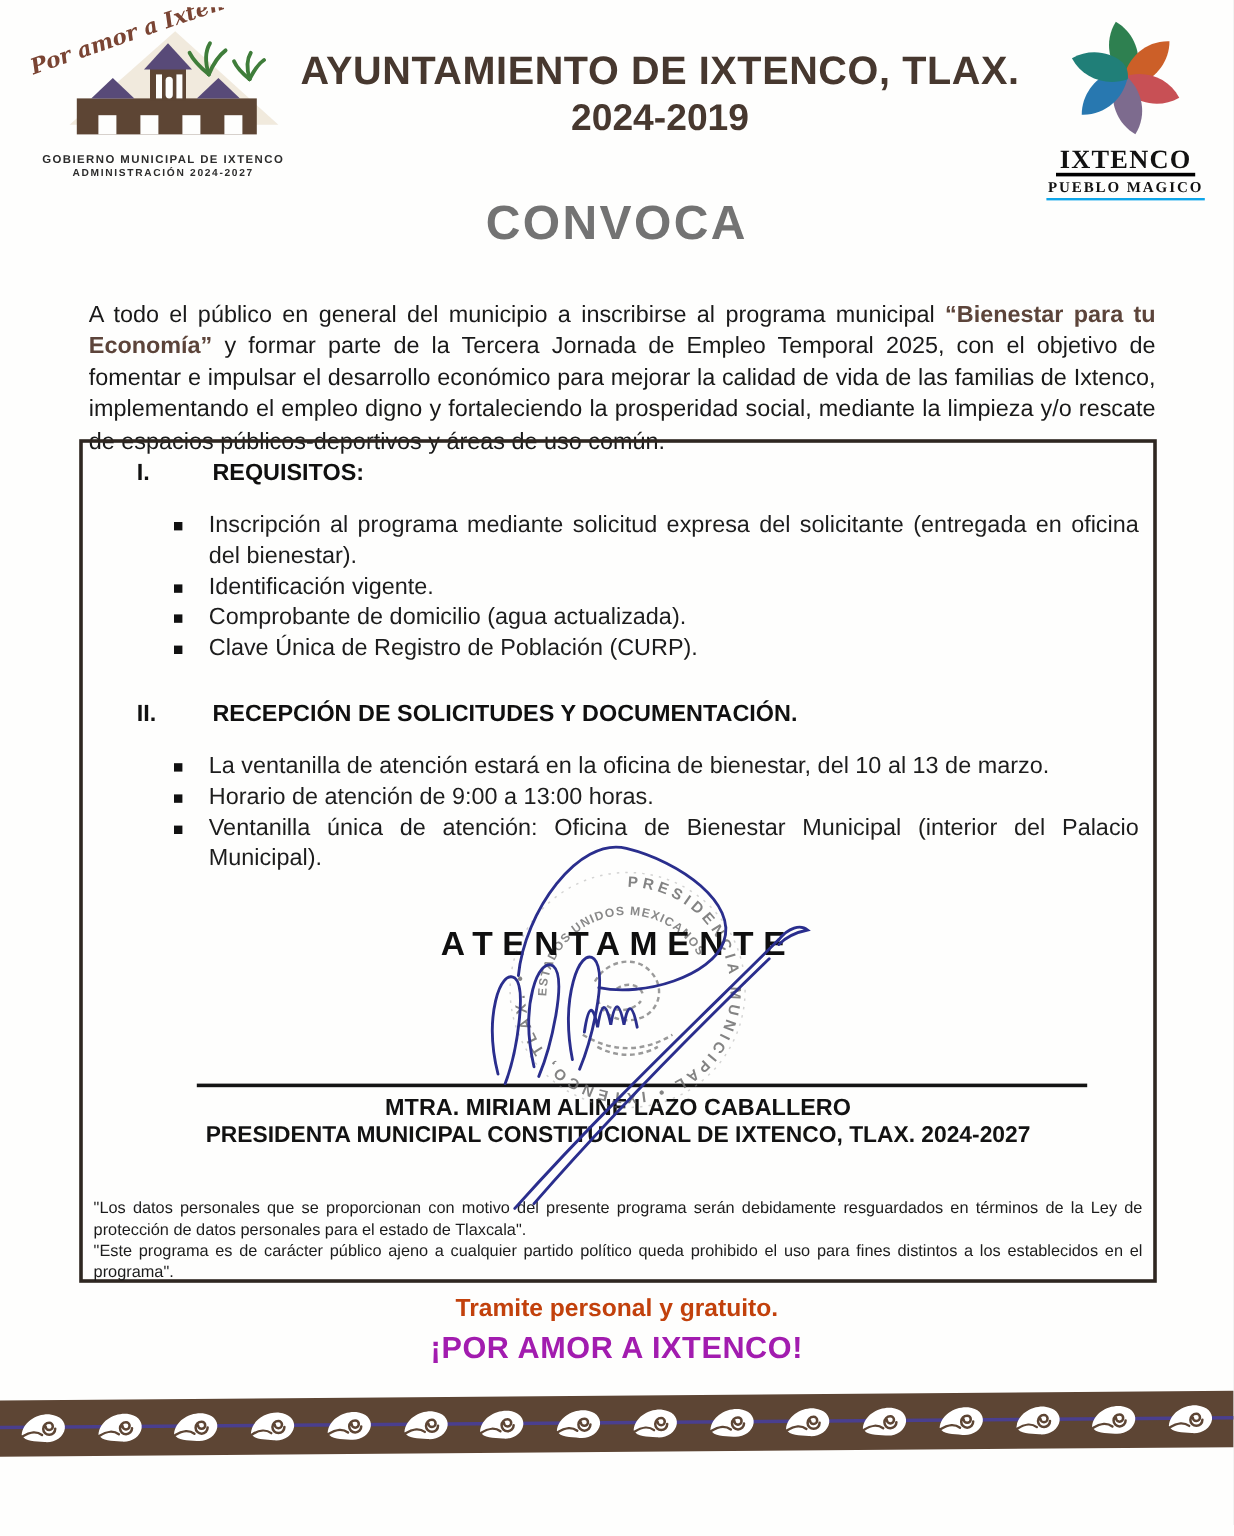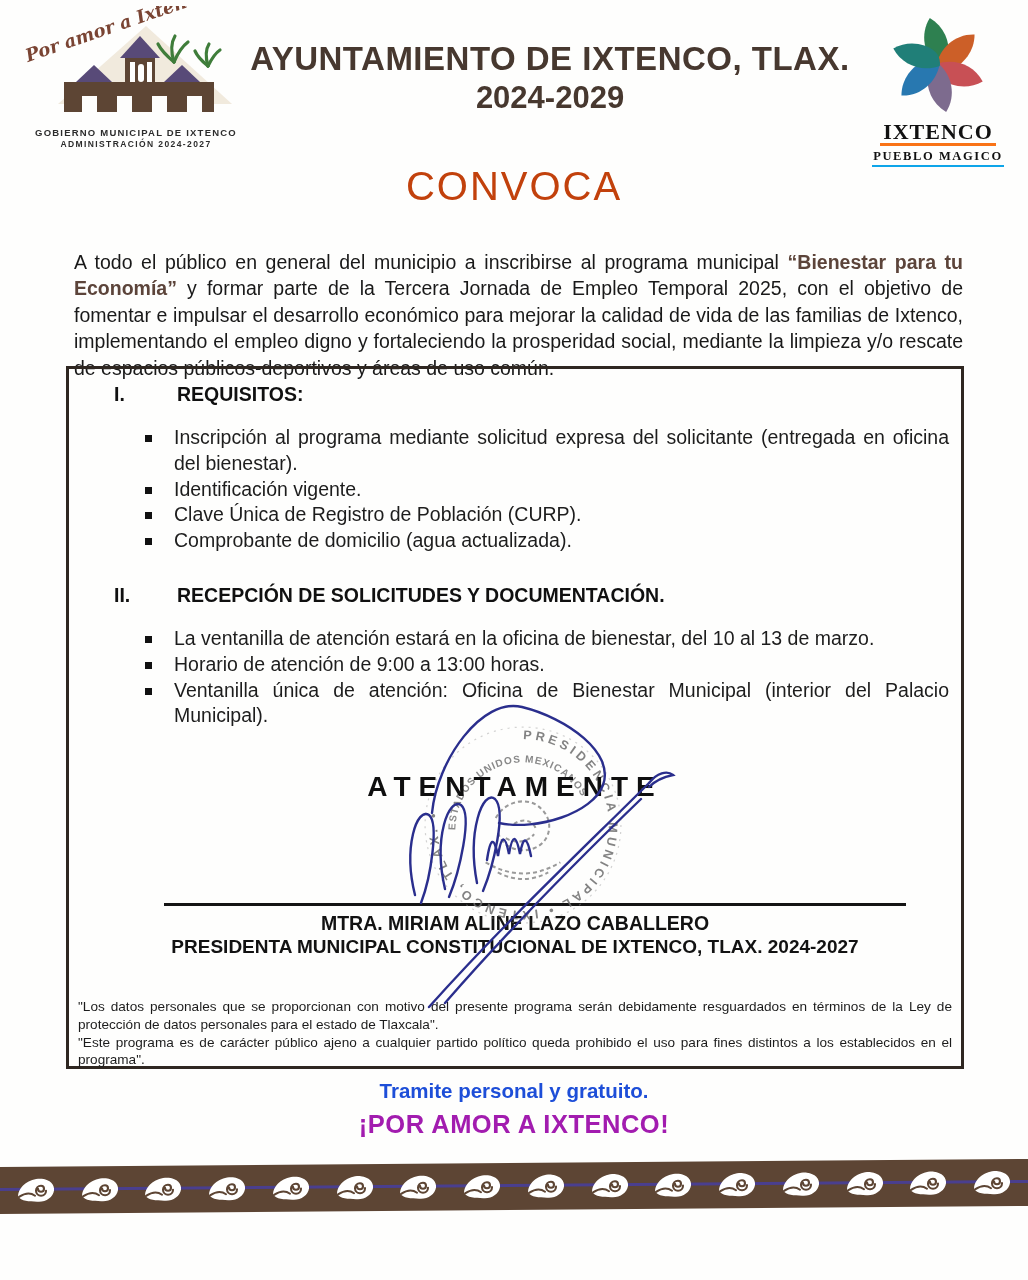--- a/index.html
+++ b/index.html
@@ -6,27 +6,27 @@
   .page{position:relative;width:1028px;height:1280px;background:#fefefdff;background:#fefefd;
         font-family:"Liberation Sans",sans-serif;color:#1d1d1d;overflow:hidden;margin:0 auto;}
 
   
   .logo-left{position:absolute;left:24px;top:6px;width:224px;height:152px;}
   .title-block{position:absolute;left:240px;top:40px;width:620px;text-align:center;color:#47382f;}
   .title-1{font-size:33px;font-weight:bold;letter-spacing:.5px;line-height:1.15;}
   .title-2{font-size:31px;font-weight:bold;margin-top:2px;}
   .logo-right{position:absolute;left:860px;top:14px;width:156px;text-align:center;color:#111;}
   .logo-right .wordmark{font-family:"Liberation Serif",serif;font-weight:bold;font-size:22px;
-        letter-spacing:1px;display:inline-block;border-bottom:3px solid #f97316;padding:0 3px 0 3px;line-height:1.05;}
+        letter-spacing:1px;display:inline-block;border-bottom:3px solid #000000;padding:0 3px 0 3px;line-height:1.05;}
   .logo-right .tagline{font-family:"Liberation Serif",serif;font-weight:bold;font-size:12.5px;
         letter-spacing:1.6px;display:inline-block;border-bottom:2px solid #0ea5e9;margin-top:2px;padding:0 1px 1px;}
 
   
   .headline{position:absolute;left:0;right:0;top:164px;text-align:center;
-        font-size:40px;font-weight:normal;letter-spacing:2px;color:#c2410c;}
+        font-size:40px;font-weight:bold;letter-spacing:2px;color:#737373;}
   .intro{position:absolute;left:74px;top:229px;width:889px;font-size:19.5px;line-height:26.6px;
         text-align:justify;color:#191919;}
   .intro .hl{font-weight:bold;color:#5c443a;}
 
   
   .main-box{position:absolute;left:66px;top:366px;width:892px;height:697px;
         border:3px solid #2f2721;box-sizing:content-box;}
   .sec{display:flex;padding-left:45px;margin-top:14px;font-weight:bold;font-size:19.5px;color:#101010;}
   .sec .num{width:63px;flex:none;}
   ul.reqs{list-style:none;margin:19px 12px 0 76px;padding:0;font-size:19.5px;}
@@ -43,21 +43,21 @@
   .sig-name{position:absolute;left:0;right:0;top:543px;text-align:center;font-weight:bold;
         font-size:19.5px;color:#121212;z-index:1;}
   .sig-title{position:absolute;left:0;right:0;top:567px;text-align:center;font-weight:bold;
         font-size:19px;color:#121212;z-index:1;}
   .legal{position:absolute;left:9px;right:9px;top:629px;font-size:13.6px;line-height:17.8px;
         text-align:justify;color:#1c1c1c;z-index:1;}
   .legal p{margin:0;}
 
   
   .footer-note{position:absolute;left:0;right:0;top:1079px;text-align:center;
-        font-size:20.5px;font-weight:bold;color:#1d4ed8;}
+        font-size:20.5px;font-weight:bold;color:#c2410c;}
   .slogan{position:absolute;left:0;right:0;top:1110px;text-align:center;
         font-size:25.5px;font-weight:bold;letter-spacing:.5px;color:#a21caf;}
 
   
   .band{position:absolute;left:-6px;top:1163px;width:1040px;height:47px;
         display:flex;align-items:center;justify-content:space-around;padding:0 10px;
         box-sizing:border-box;transform:rotate(-0.45deg);}
   .band-line{position:absolute;left:0;right:0;top:21px;height:3px;z-index:0;}
   .band svg{position:relative;z-index:1;width:42px;height:30px;flex:none;}
 </style>
@@ -96,21 +96,21 @@
 
       <text x="4" y="56" transform="rotate(-19 4 56)" font-family="DejaVu Serif, serif" font-style="italic" font-weight="bold" font-size="18" fill="#7a4433">Por amor a Ixtenco</text>
 
       <text x="112" y="130" text-anchor="middle" font-family="Liberation Sans, sans-serif" font-weight="bold" font-size="9.5" letter-spacing="1.2" fill="#2c2c2c">GOBIERNO MUNICIPAL DE IXTENCO</text>
       <text x="112" y="141" text-anchor="middle" font-family="Liberation Sans, sans-serif" font-weight="bold" font-size="8.5" letter-spacing="1.4" fill="#2c2c2c">ADMINISTRACIÓN 2024-2027</text>
     </svg>
   </div>
 
   <div class="title-block">
     <div class="title-1">AYUNTAMIENTO DE IXTENCO, TLAX.</div>
-    <div class="title-2">2024-2029</div>
+    <div class="title-2">2024-2019</div>
   </div>
 
   <div class="logo-right">
     <svg viewBox="0 0 100 100" width="102" height="102">
       <g>
         <path transform="rotate(0 50 50)" d="M50 52 C36 40 32 20 42 4 C56 12 62 28 60 40 C59 46 55 50 50 52 Z" fill="#2e8050"></path>
         <path transform="rotate(60 50 50)" d="M50 52 C36 40 32 20 42 4 C56 12 62 28 60 40 C59 46 55 50 50 52 Z" fill="#cc5f28"></path>
         <path transform="rotate(120 50 50)" d="M50 52 C36 40 32 20 42 4 C56 12 62 28 60 40 C59 46 55 50 50 52 Z" fill="#c85055"></path>
         <path transform="rotate(180 50 50)" d="M50 52 C36 40 32 20 42 4 C56 12 62 28 60 40 C59 46 55 50 50 52 Z" fill="#7d6b8e"></path>
         <path transform="rotate(240 50 50)" d="M50 52 C36 40 32 20 42 4 C56 12 62 28 60 40 C59 46 55 50 50 52 Z" fill="#2878b0"></path>
@@ -135,25 +135,25 @@
       <li>
           <span class="bullet"></span>
           <span>Inscripción al programa mediante solicitud expresa del solicitante (entregada en oficina del bienestar).</span>
         </li>
       <li>
           <span class="bullet"></span>
           <span>Identificación vigente.</span>
         </li>
       <li>
           <span class="bullet"></span>
+          <span>Comprobante de domicilio (agua actualizada).</span>
+        </li>
+      <li>
+          <span class="bullet"></span>
           <span>Clave Única de Registro de Población (CURP).</span>
-        </li>
-      <li>
-          <span class="bullet"></span>
-          <span>Comprobante de domicilio (agua actualizada).</span>
         </li>
     </ul>
 
     <div class="sec second">
       <span class="num">II.</span>
       <span>RECEPCIÓN DE SOLICITUDES Y DOCUMENTACIÓN.</span>
     </div>
     <ul class="reqs">
       <li>
           <span class="bullet"></span>

